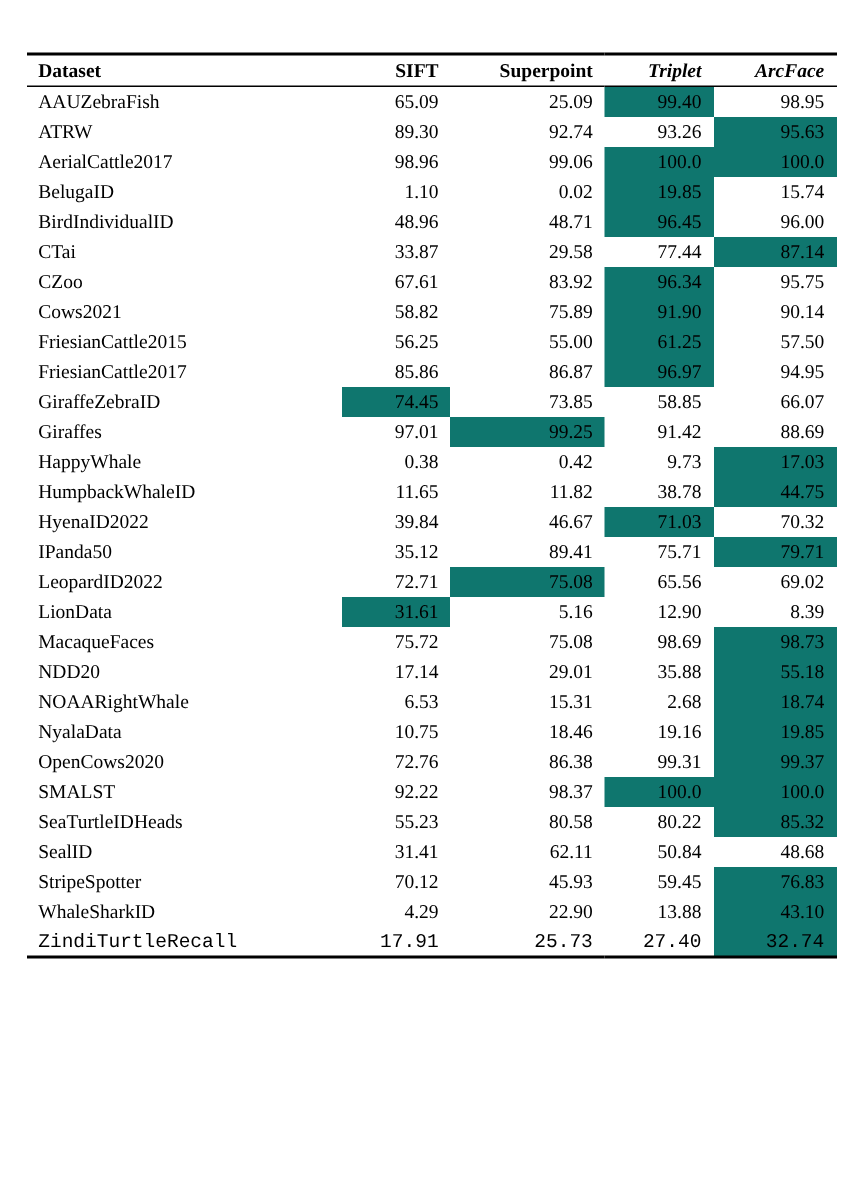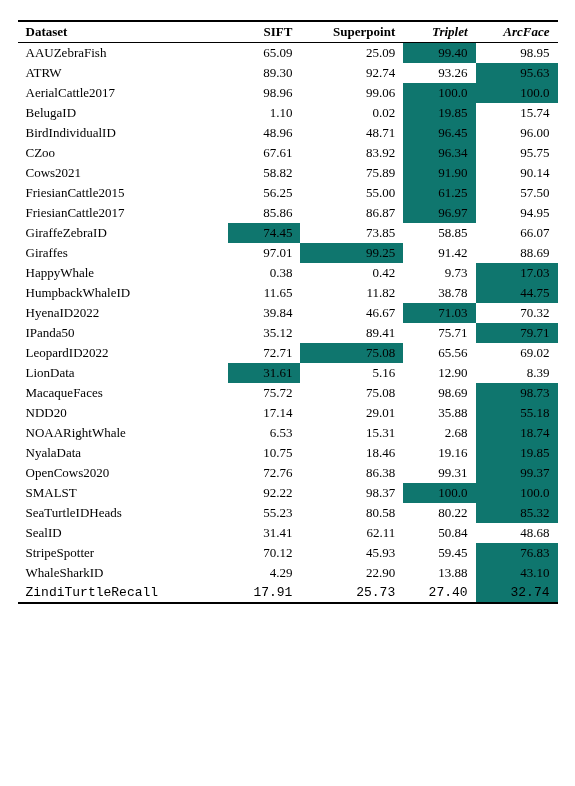--- a/index.html
+++ b/index.html
@@ -11,20 +11,21 @@
       font-size: 13px;
       color: #000;
       display: flex;
       justify-content: center;
       align-items: flex-start;
       padding: 20px 10px;
     }
     table {
       border-collapse: collapse;
       width: 540px;
+      margin-top: 15px;
     }
     thead tr {
       border-top: 2px solid #000;
       border-bottom: 1.5px solid #000;
     }
     tbody tr:last-child {
       border-bottom: 2px solid #000;
       font-family: Liberation Mono, monospace;
     }
     th, td {
@@ -90,20 +91,27 @@
         <td class="num-col">15.74</td>
       </tr>
       <tr>
         <td class="dataset-col">BirdIndividualID</td>
         <td class="num-col">48.96</td>
         <td class="num-col">48.71</td>
         <td class="num-col highlight-green">96.45</td>
         <td class="num-col">96.00</td>
       </tr>
       <tr>
+        <td class="dataset-col">CTai</td>
+        <td class="num-col">33.87</td>
+        <td class="num-col">29.58</td>
+        <td class="num-col">77.44</td>
+        <td class="num-col highlight-green">87.14</td>
+      </tr>
+      <tr>
         <td class="dataset-col">CZoo</td>
         <td class="num-col">67.61</td>
         <td class="num-col">83.92</td>
         <td class="num-col highlight-green">96.34</td>
         <td class="num-col">95.75</td>
       </tr>
       <tr>
         <td class="dataset-col">Cows2021</td>
         <td class="num-col">58.82</td>
         <td class="num-col">75.89</td>

